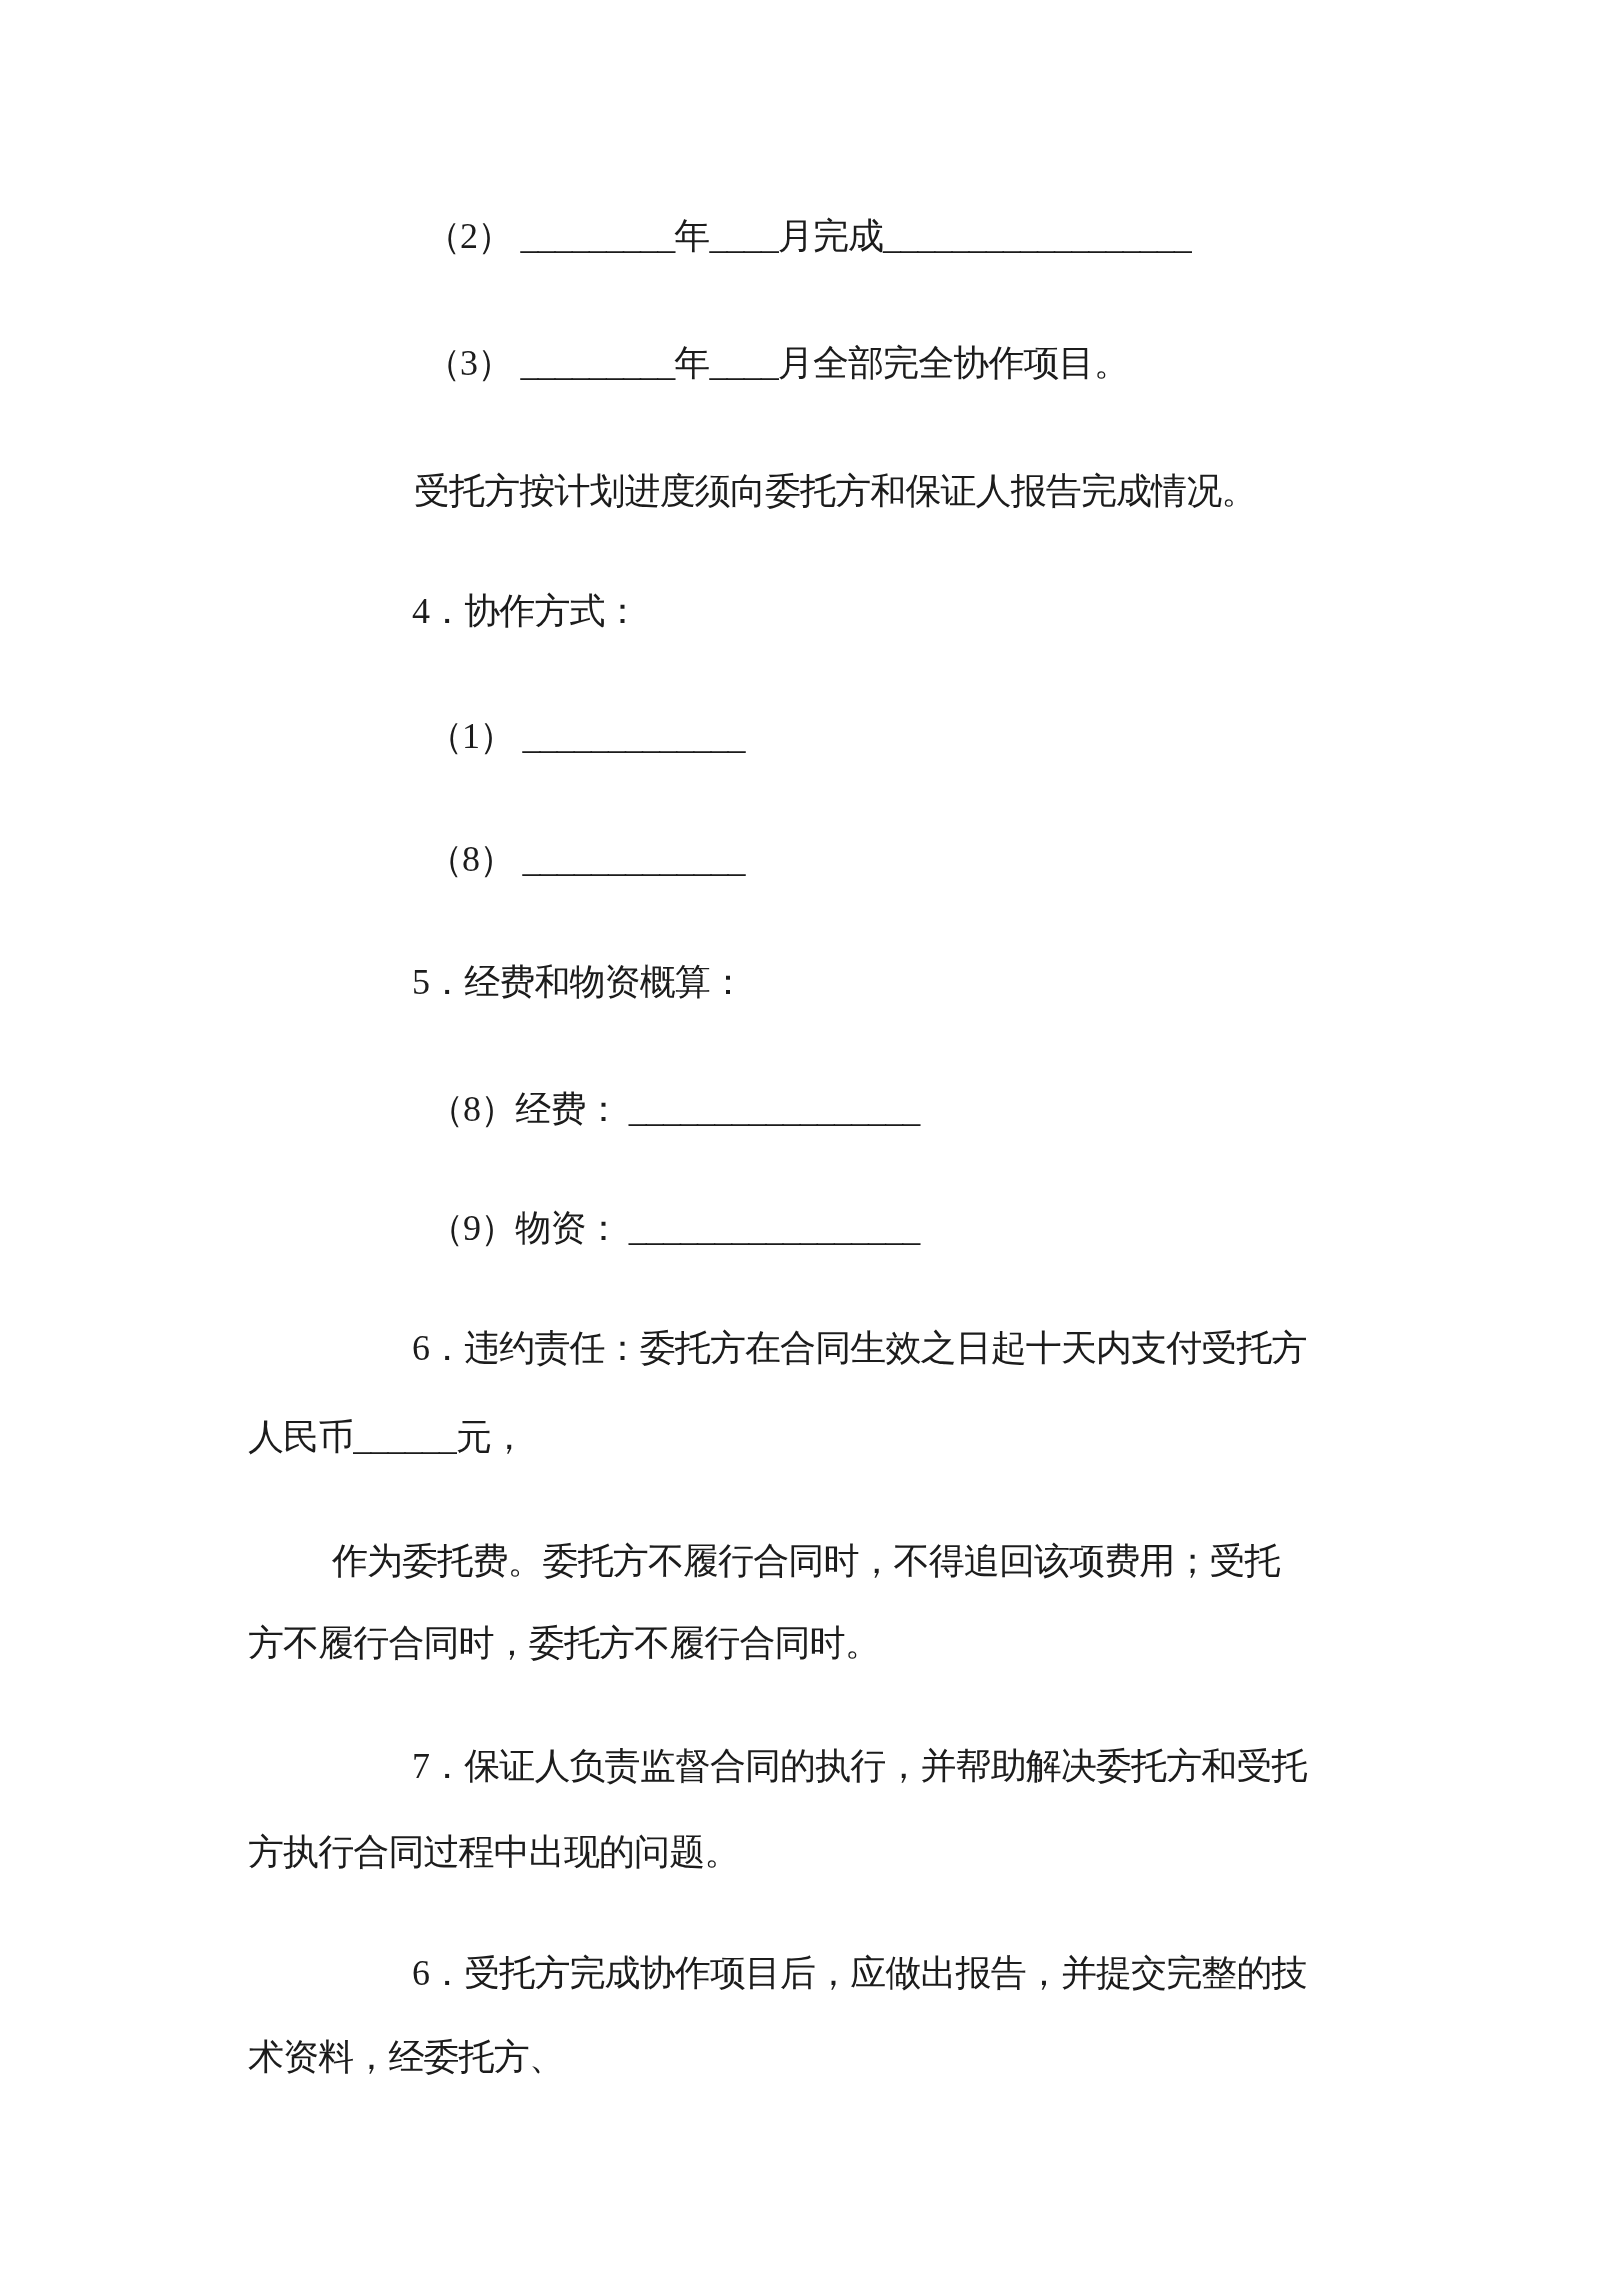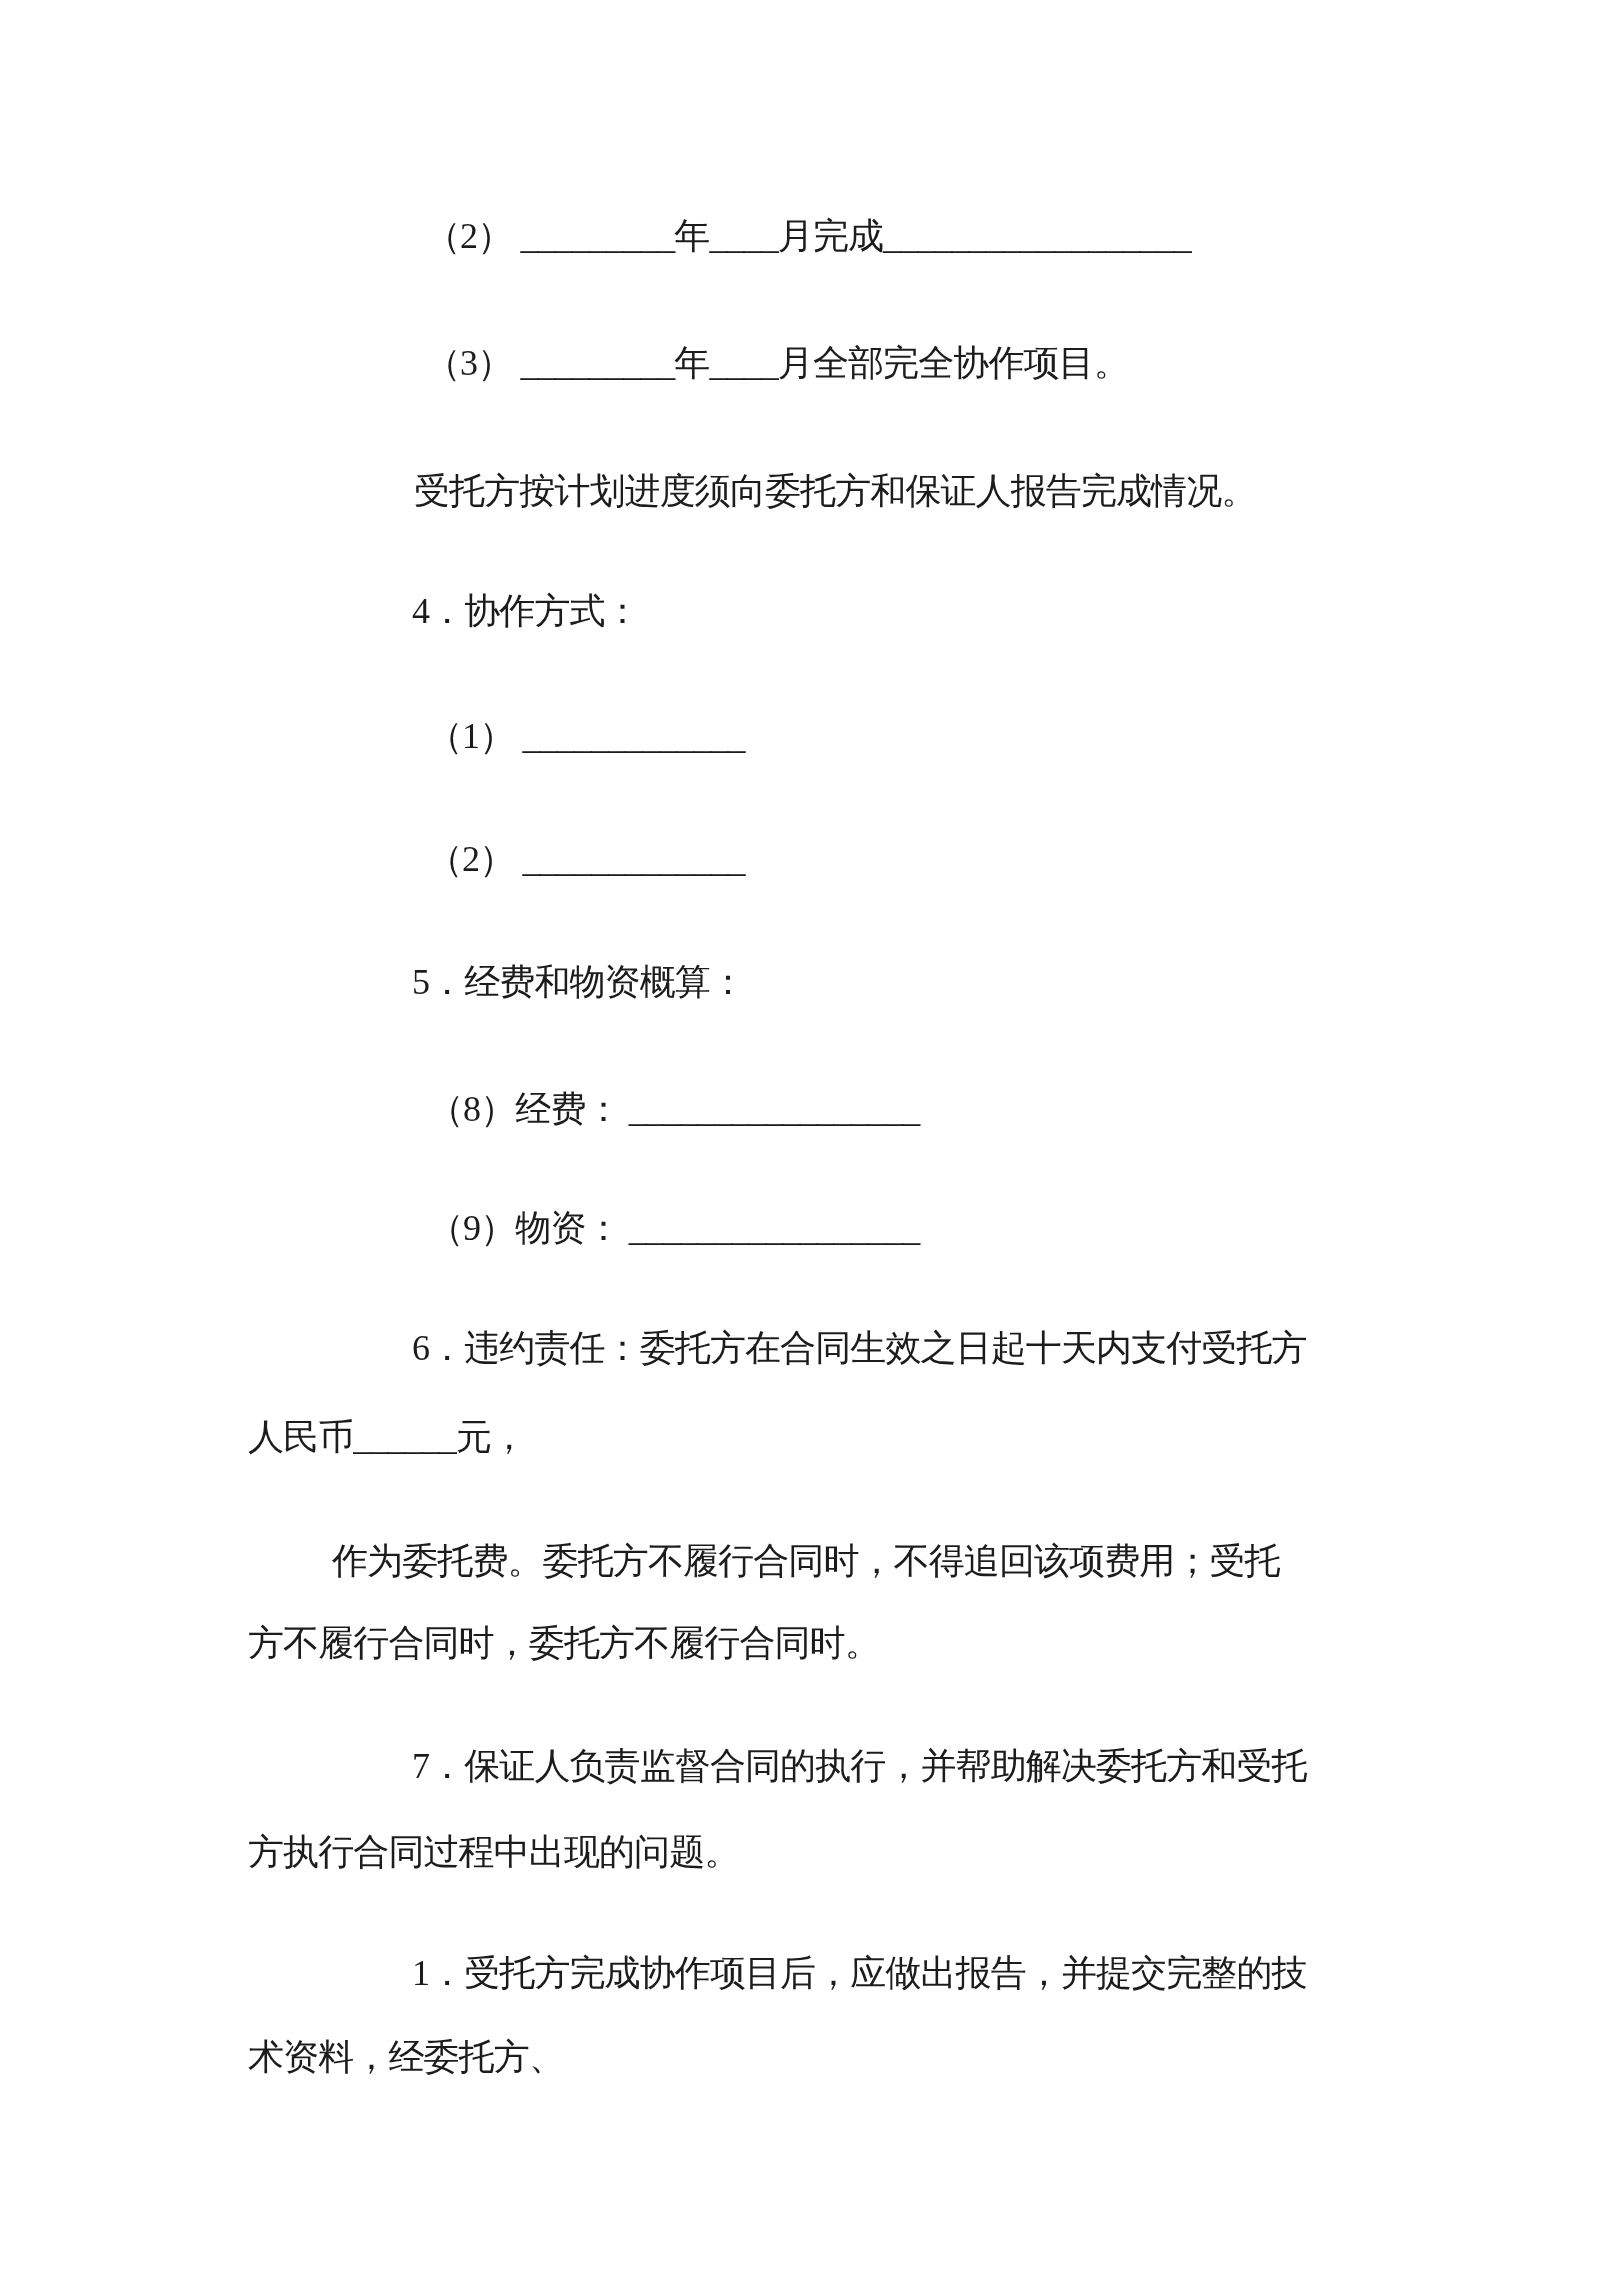--- a/index.html
+++ b/index.html
@@ -27,26 +27,26 @@
 </style>
 </head>
 <body>
 
 <div class="page">
   <div class="ln" style="left:425px; top:217px">（2） _________年____月完成__________________</div>
   <div class="ln" style="left:425px; top:344px">（3） _________年____月全部完全协作项目。</div>
   <div class="ln" style="left:414px; top:472px">受托方按计划进度须向委托方和保证人报告完成情况。</div>
   <div class="ln" style="left:412px; top:592px">4．协作方式：</div>
   <div class="ln" style="left:427px; top:717px">（1） _____________</div>
-  <div class="ln" style="left:427px; top:840px">（2） _____________</div>
+  <div class="ln" style="left:427px; top:840px">（8） _____________</div>
   <div class="ln" style="left:412px; top:963px">5．经费和物资概算：</div>
   <div class="ln" style="left:428px; top:1090px">（8）经费： _________________</div>
   <div class="ln" style="left:428px; top:1209px">（9）物资： _________________</div>
   <div class="ln" style="left:412px; top:1329px">6．违约责任：委托方在合同生效之日起十天内支付受托方</div>
   <div class="ln" style="left:248px; top:1418px">人民币______元，</div>
   <div class="ln" style="left:332px; top:1542px">作为委托费。委托方不履行合同时，不得追回该项费用；受托</div>
   <div class="ln" style="left:248px; top:1624px">方不履行合同时，委托方不履行合同时。</div>
   <div class="ln" style="left:412px; top:1747px">7．保证人负责监督合同的执行，并帮助解决委托方和受托</div>
   <div class="ln" style="left:248px; top:1833px">方执行合同过程中出现的问题。</div>
-  <div class="ln" style="left:412px; top:1954px">1．受托方完成协作项目后，应做出报告，并提交完整的技</div>
+  <div class="ln" style="left:412px; top:1954px">6．受托方完成协作项目后，应做出报告，并提交完整的技</div>
   <div class="ln" style="left:248px; top:2038px">术资料，经委托方、</div>
 </div>
 
 
 </body></html>

